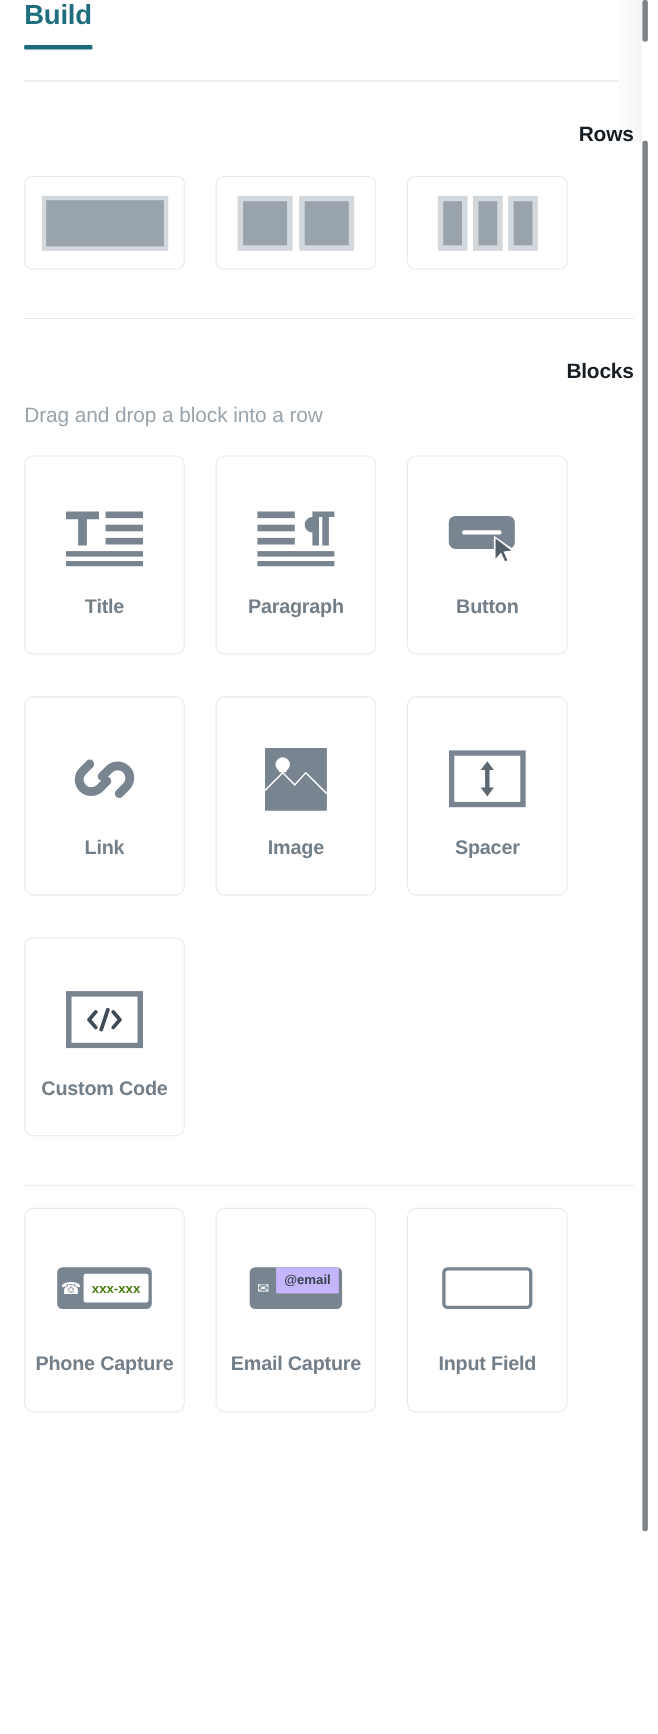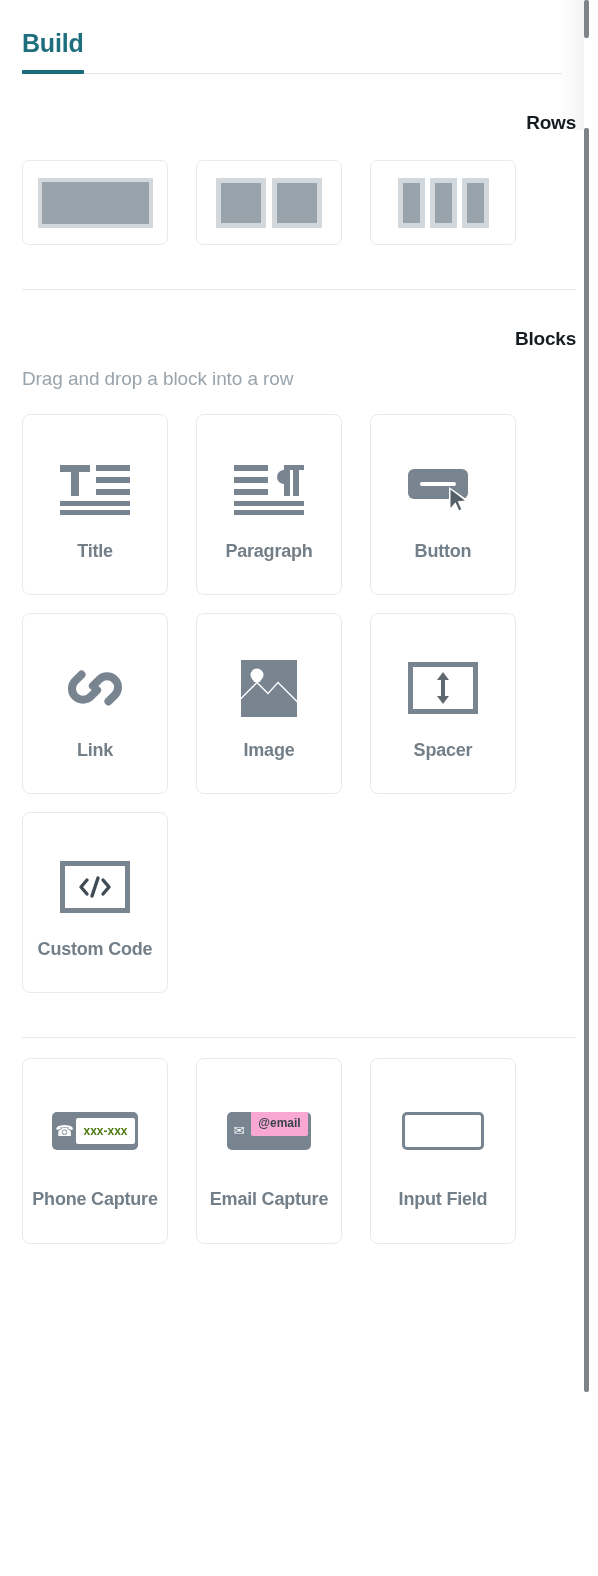--- a/index.html
+++ b/index.html
@@ -18,21 +18,21 @@
     height: 1576px;
     background: #ffffff;
   }
 
   
   .tabbar {
     position: relative;
     height: 74px;
     padding: 0 22px;
     display: flex;
-    align-items: flex-end;
+    align-items: flex-start;
   }
   .tabbar::after {
     content: "";
     position: absolute;
     left: 22px; right: 36px; bottom: 0;
     height: 1px;
     background: #e3e6e8;
   }
   .tab {
     position: relative;
@@ -114,21 +114,21 @@
   }
   .rc-2 > span > i { width: 40px; height: 40px; display: block; background: #98a3ab; }
   .rc-3 { background: transparent; gap: 5px; padding: 0; }
   .rc-3 > span { background: #d3d8dc; padding: 5px; display: block; }
   .rc-3 > span > i { width: 17px; height: 40px; display: block; background: #98a3ab; }
 
   
   .blockgrid {
     display: grid;
     grid-template-columns: repeat(3, 146px);
-    gap: 18px 28px;
+    gap: 38px 28px;
     margin-top: 22px;
   }
   .blockcard {
     height: 181px;
     border: 1px solid #e7eaec;
     border-radius: 8px;
     background: #fff;
     display: flex;
     flex-direction: column;
     align-items: center;
@@ -357,21 +357,21 @@
             <span style="background:#fff;color:#4d7c0f;font-size:12px;font-weight:bold;padding:7px 7px;line-height:1;margin:3px 3px 3px 0;border-radius:2px;">xxx-xxx</span>
           </div>
         </div>
         <div class="blabel">Phone Capture</div>
       </div>
 
       <div class="blockcard">
         <div class="glyph">
           <div style="display:flex;align-items:center;background:#788490;border-radius:5px;overflow:hidden;height:38px;">
             <span style="width:24px;display:flex;align-items:center;justify-content:center;color:#fff;font-size:13px;">✉</span>
-            <span style="background:#f9a8d4;color:#39424a;font-size:12px;font-weight:bold;padding:7px 7px;line-height:1;margin:3px 3px 18px 0;border-radius:2px;">@email</span>
+            <span style="background:#c4b5fd;color:#39424a;font-size:12px;font-weight:bold;padding:7px 7px;line-height:1;margin:3px 3px 18px 0;border-radius:2px;">@email</span>
           </div>
         </div>
         <div class="blabel">Email Capture</div>
       </div>
 
       <div class="blockcard">
         <div class="glyph">
           <div style="width:82px;height:38px;border:3px solid #788490;border-radius:5px;"></div>
         </div>
         <div class="blabel">Input Field</div>

